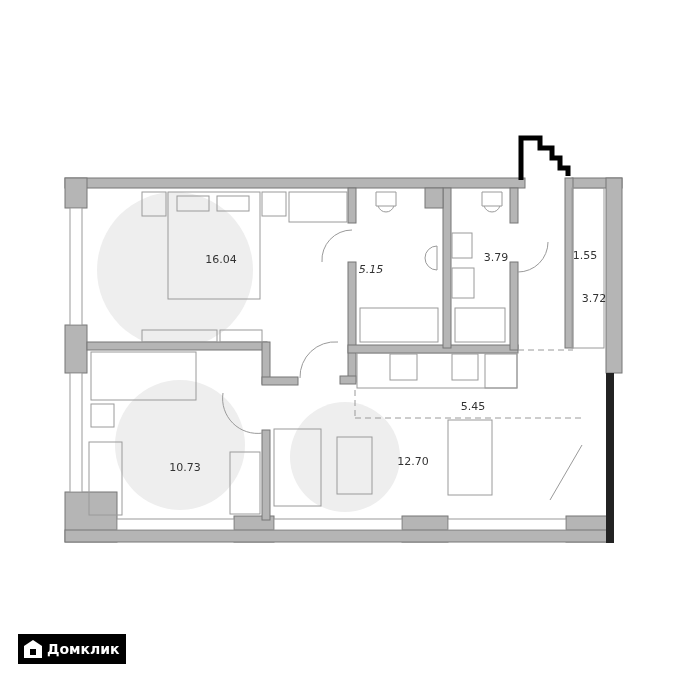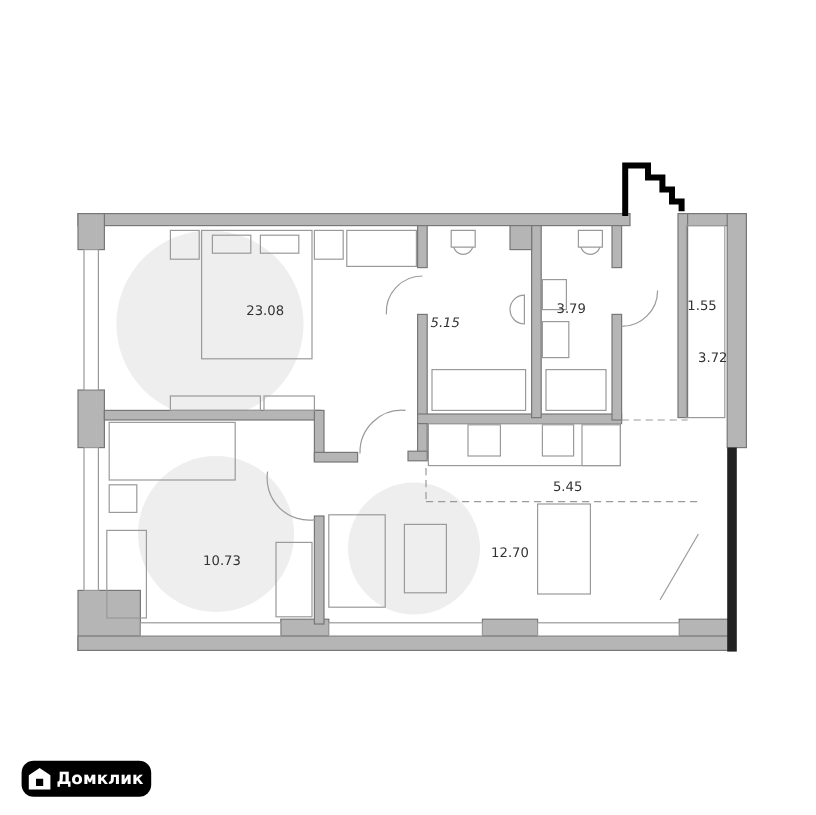--- a/index.html
+++ b/index.html
@@ -1,19 +1,19 @@
 <!DOCTYPE html>
 <html><head>
 <meta charset="utf-8">
 <style>
   html,body{margin:0;padding:0;background:#fff;}
   body{width:680px;height:679px;position:relative;overflow:hidden;font-family:"DejaVu Sans",sans-serif;}
   svg{position:absolute;left:0;top:0;}
   .lbl{position:absolute;font-size:11px;color:#333;transform:translate(-50%,-50%);white-space:nowrap;}
-  .logo{position:absolute;left:18px;top:634px;height:30px;background:#000;border-radius:10px;display:flex;align-items:center;padding:0 6px 0 4px;}
+  .logo{position:absolute;left:18px;top:634px;height:30px;background:#000;border-radius:0;display:flex;align-items:center;padding:0 6px 0 4px;}
   .logo-text{color:#fff;font-weight:bold;font-size:14px;margin-left:3px;font-family:"DejaVu Sans",sans-serif;}
 </style>
 </head>
 <body>
 
 <svg width="680" height="679" viewBox="0 0 680 679">
 
   <g fill="#eeeeee">
     <circle cx="175" cy="270" r="78"></circle>
     <circle cx="180" cy="445" r="65"></circle>
@@ -87,27 +87,27 @@
     <path d="M437 246 a12 12 0 0 0 0 24 z"></path>
     <path d="M322 262 a30 30 0 0 1 30 -32"></path>
     <path d="M518 272 a30 30 0 0 0 30 -30"></path>
     <path d="M223 393 a35 35 0 0 0 40 40"></path>
     <path d="M300 378 a35 35 0 0 1 38 -36"></path>
     <path d="M355 390 v30 M355 418 h230 M518 350 h55" stroke-dasharray="6 4"></path>
     <path d="M550 500 l32 -55"></path>
   </g>
 </svg>
 
-<div class="lbl" style="left:221px;top:259px;">23.08</div>
+<div class="lbl" style="left:221px;top:259px;">16.04</div>
 <div class="lbl" style="left:371px;top:269px;font-style:italic;">5.15</div>
-<div class="lbl" style="left:476px;top:257px;text-align:right;">3.79</div>
+<div class="lbl" style="left:496px;top:257px;text-align:right;">3.79</div>
 <div class="lbl" style="left:585px;top:255px;">1.55</div>
 <div class="lbl" style="left:556px;top:298px;margin-left:38px;">3.72</div>
 <div class="lbl" style="left:473px;top:406px;">5.45</div>
-<div class="lbl" style="left:425px;top:461px;">12.70</div>
+<div class="lbl" style="left:413px;top:461px;">12.70</div>
 <div class="lbl" style="left:185px;top:467px;">10.73</div>
 
 <div class="logo">
   <svg width="22" height="22" viewBox="0 0 22 22" style="position:static">
     <path d="M11 2 L20 8 V20 H2 V8 Z" fill="#fff"></path>
     <path d="M8 11 h6 v6 h-6z" fill="#000"></path>
   </svg>
   <span class="logo-text">Домклик</span>
 </div>
 

